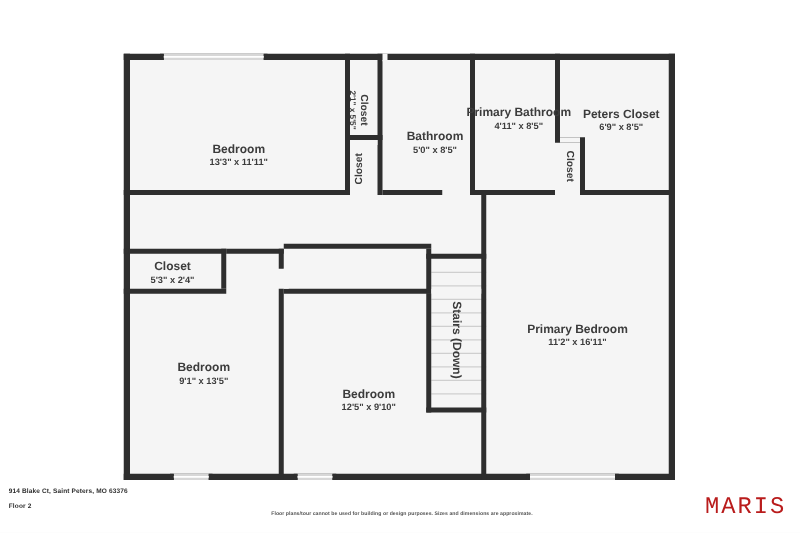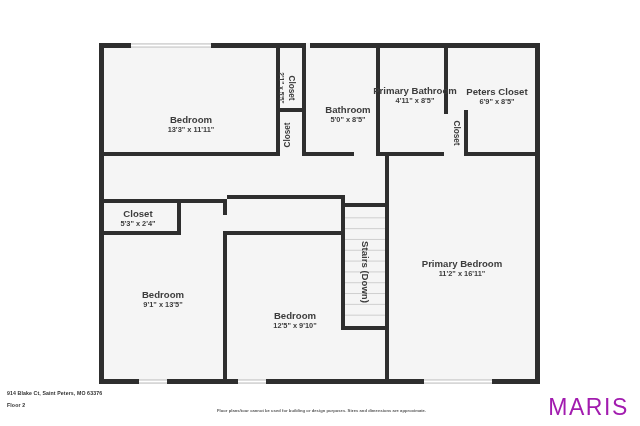--- a/index.html
+++ b/index.html
@@ -60,24 +60,24 @@
     font-size: 4.1px;
     font-weight: bold;
     letter-spacing: 0.05px;
     color: #555;
     white-space: nowrap;
   }
   .brand-logo {
     position: absolute;
     right: 11px;
     top: 8px;
-    font-size: 23px;
+    font-size: 19px;
     letter-spacing: 1.6px;
-    color: #a21caf;
-    font-family: Liberation Sans, sans-serif;
+    color: #b91c1c;
+    font-family: Liberation Mono, monospace;
     font-weight: 400;
   }
 
   
   .room-label {
     position: absolute;
     text-align: center;
     white-space: nowrap;
     pointer-events: none;
   }

